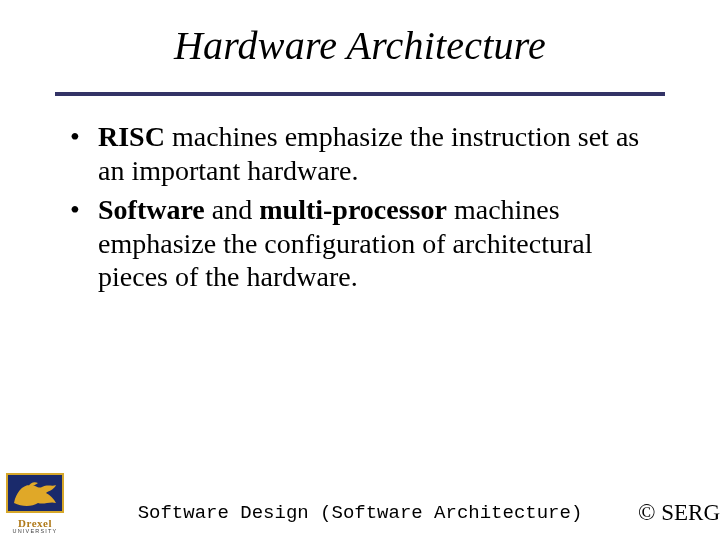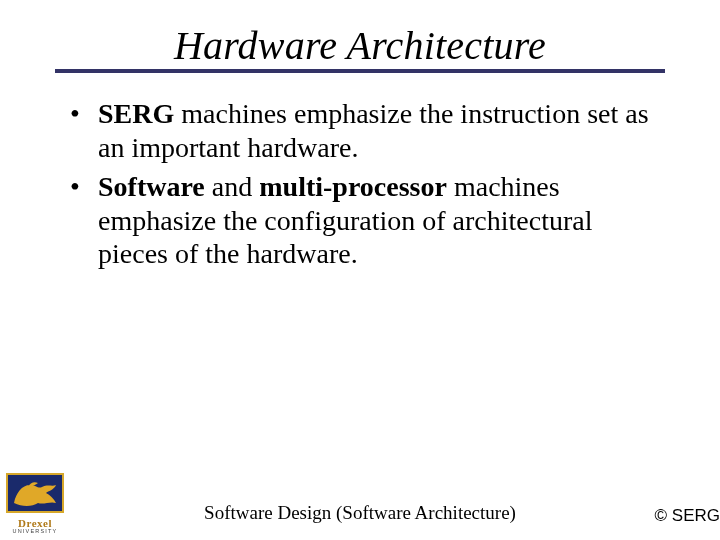--- a/index.html
+++ b/index.html
@@ -17,21 +17,21 @@
     width: 720px;
     height: 540px;
     position: relative;
     box-sizing: border-box;
   }
   .title {
     font-style: italic;
     font-size: 40px;
     text-align: center;
     padding-top: 22px;
-    padding-bottom: 0;
+    padding-bottom: 23px;
     letter-spacing: 0.2px;
   }
   .underline {
     height: 4px;
     background: #333366;
     margin: 0 55px 0 55px;
   }
   .content {
     padding: 24px 70px 0 70px;
   }
@@ -49,30 +49,30 @@
   .txt {
     flex: 1;
   }
   .bold { font-weight: bold; }
   .footer-center {
     position: absolute;
     left: 0;
     right: 0;
     bottom: 16px;
     text-align: center;
-    font-family: Liberation Serif, serif;
+    font-family: Liberation Mono, monospace;
     font-size: 19px;
     color: #000;
   }
   .footer-right {
     position: absolute;
     right: 0;
     bottom: 14px;
-    font-family: Liberation Sans, sans-serif;
-    font-size: 17px;
+    font-family: Liberation Serif, serif;
+    font-size: 23px;
   }
   .logo {
     position: absolute;
     left: 6px;
     bottom: 6px;
     width: 58px;
     text-align: center;
   }
   .logo-box {
     width: 54px;
@@ -105,21 +105,21 @@
 <div class="slide">
 
   <div class="title">Hardware Architecture</div>
   <div class="underline"></div>
 
   <div class="content">
 
     <div class="bullet">
       <div class="dot">•</div>
       <div class="txt">
-        <span class="bold">SERG</span><span> machines emphasize the instruction set as an important hardware.</span>
+        <span class="bold">RISC</span><span> machines emphasize the instruction set as an important hardware.</span>
       </div>
     </div>
 
     <div class="bullet">
       <div class="dot">•</div>
       <div class="txt">
         <span class="bold">Software</span><span> and </span><span class="bold">multi-processor</span><span> machines emphasize the configuration of architectural pieces of the hardware.</span>
       </div>
     </div>
 

